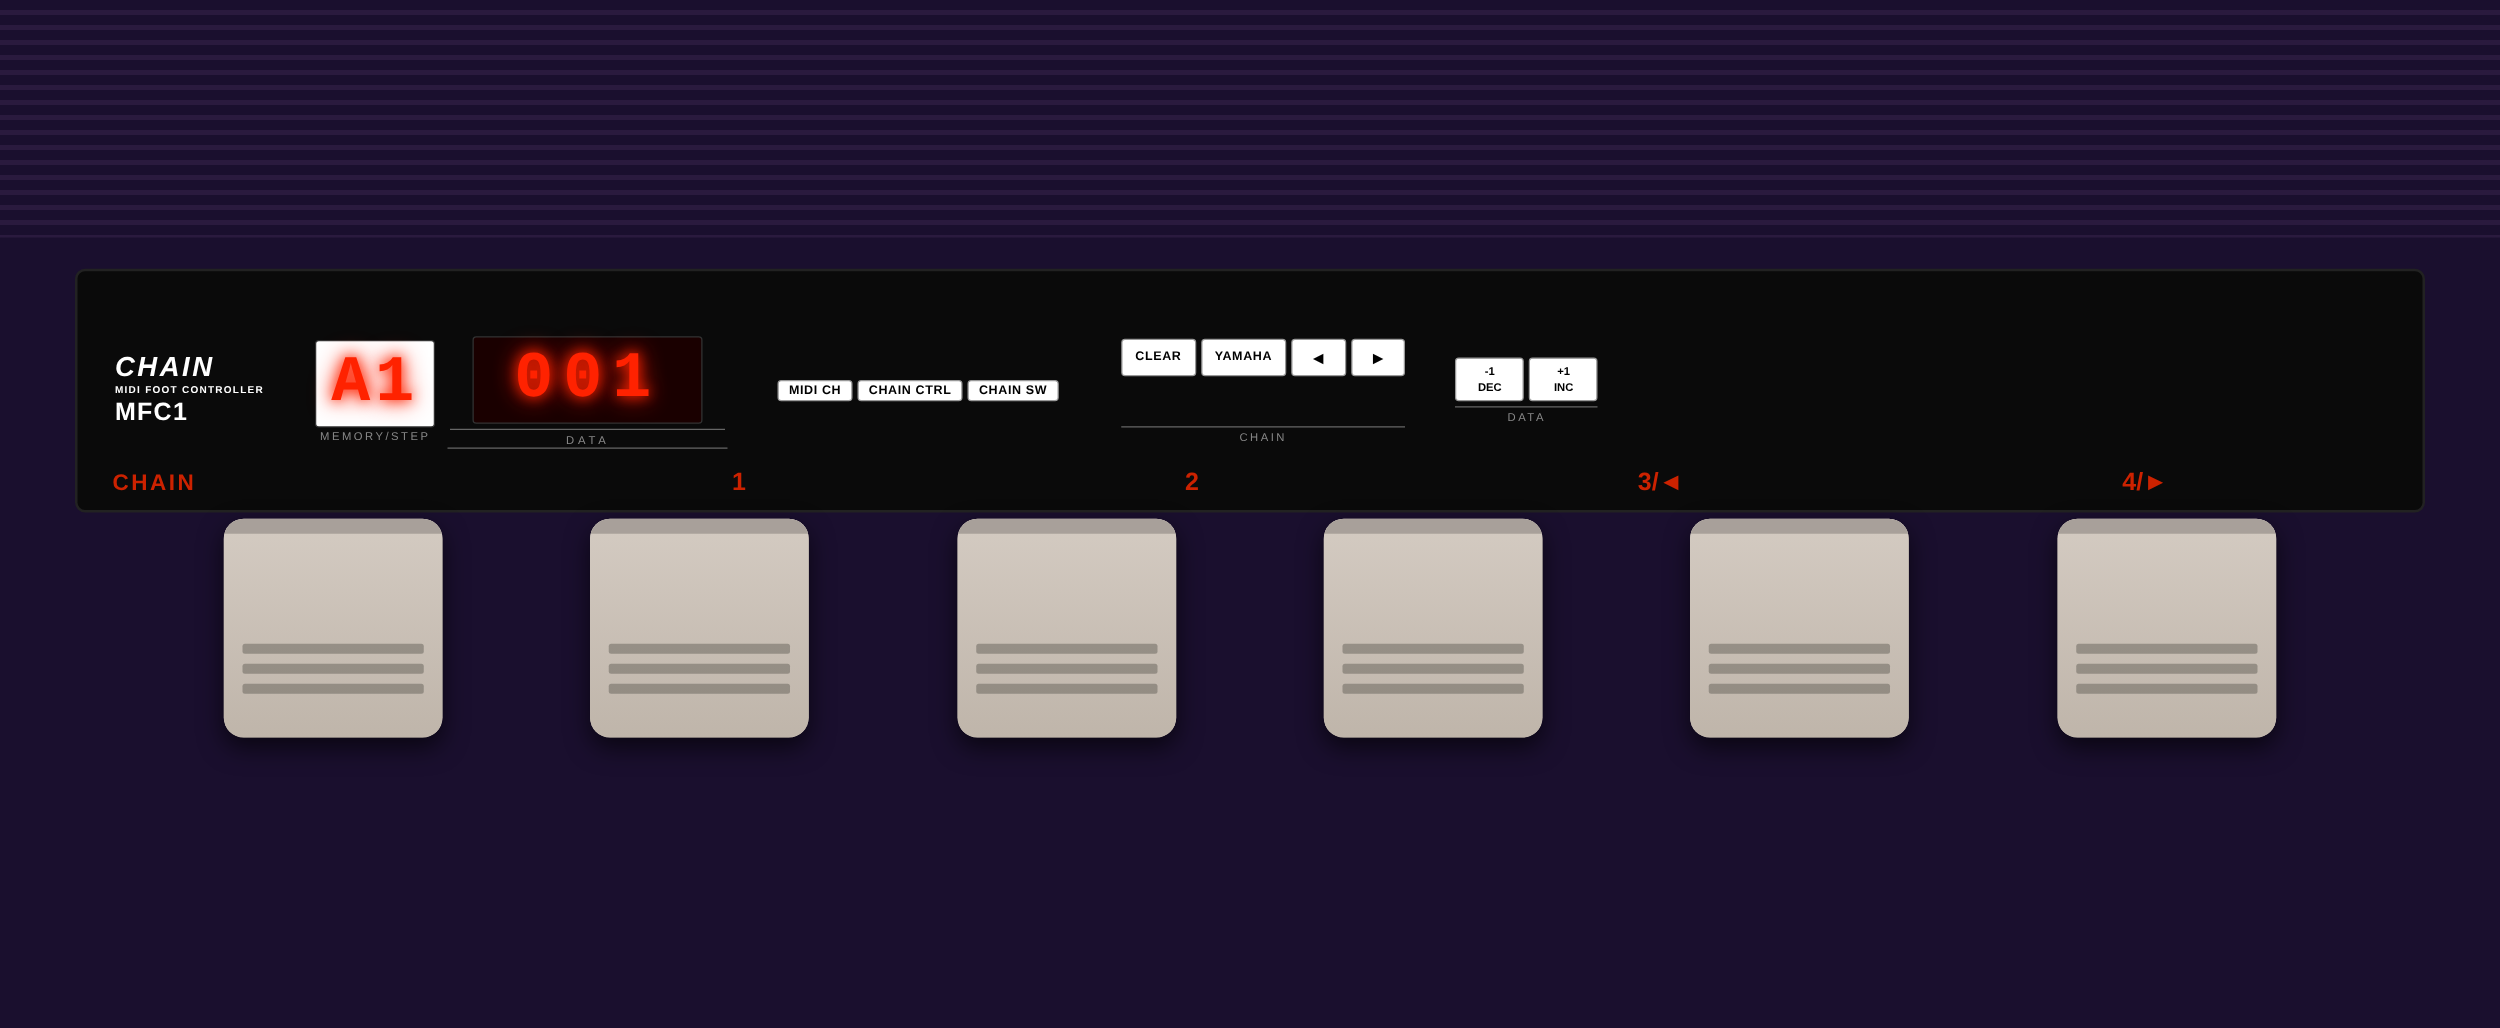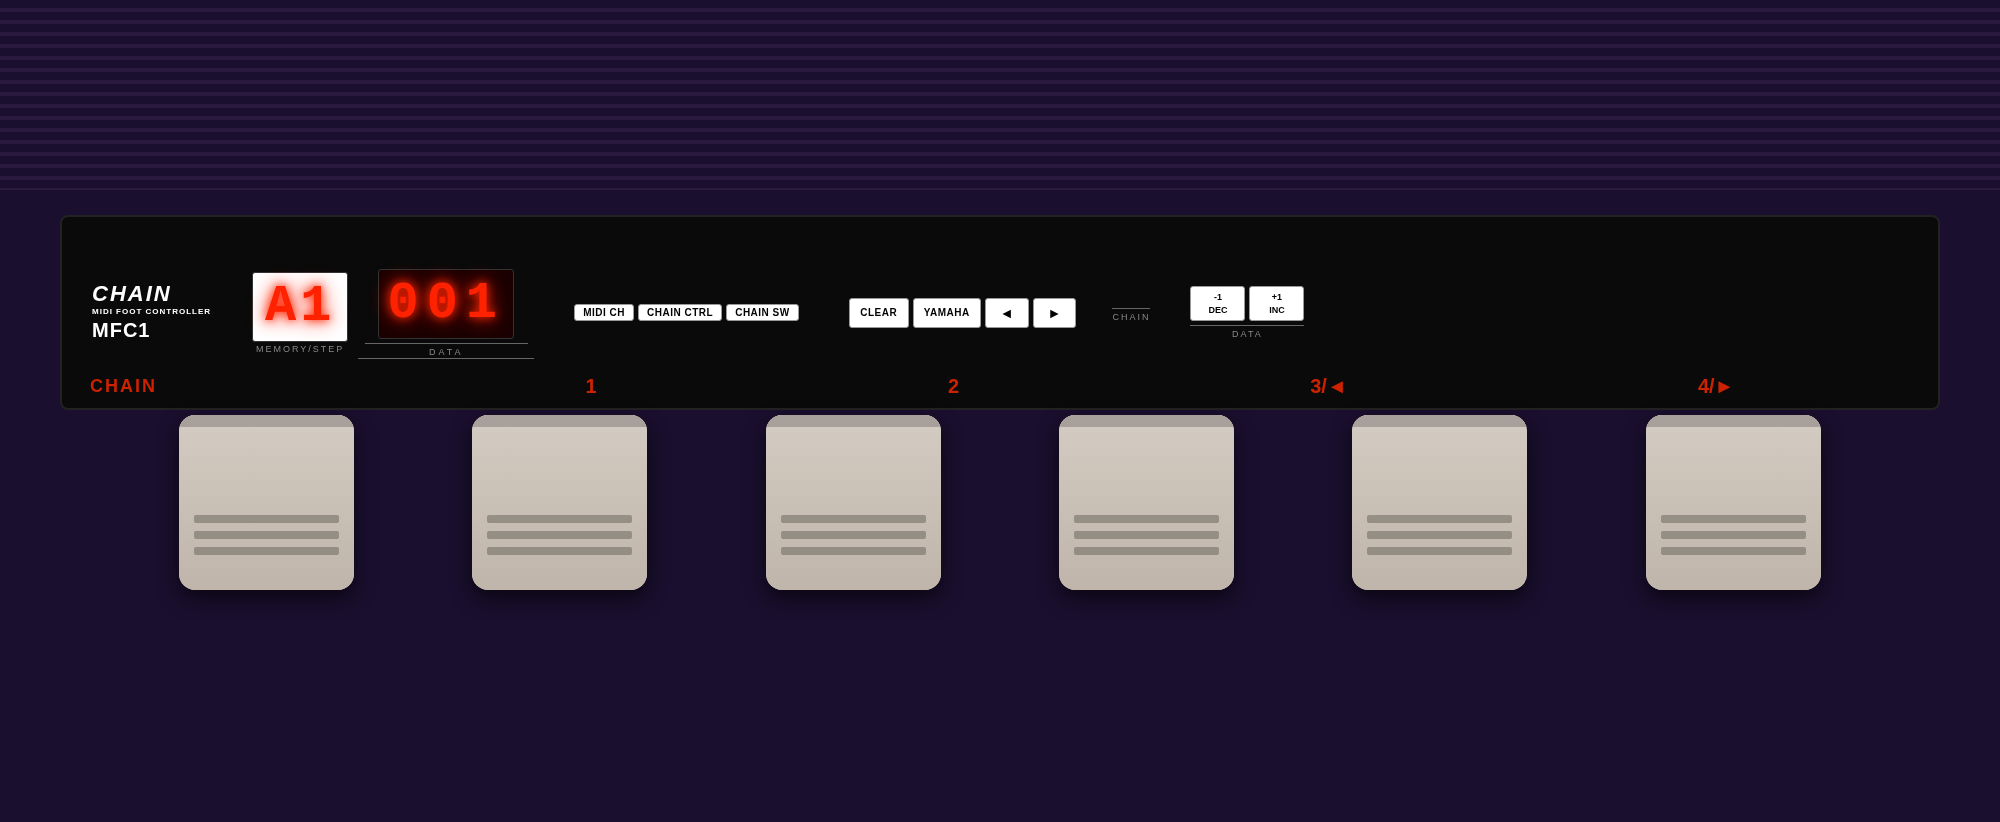--- a/index.html
+++ b/index.html
@@ -124,21 +124,21 @@
       bottom: -2px;
       left: -20px;
       right: -20px;
       height: 1px;
       background: #666;
     }
 
     .led-display-data {
       background: #1a0000;
       border: 1px solid #333;
-      padding: 8px 8px;
+      padding: 8px 32px;
       border-radius: 3px;
       font-size: 52px;
       color: #ff2200;
       font-family: 'Courier New', monospace;
       font-weight: bold;
       letter-spacing: 8px;
       text-shadow: 0 0 10px #ff2200, 0 0 20px #ff2200;
       line-height: 1;
     }
 
@@ -178,21 +178,21 @@
       letter-spacing: 0.5px;
       color: #000;
       min-width: 60px;
       text-align: center;
       cursor: pointer;
     }
 
     
     .chain-section {
       display: flex;
-      flex-direction: row;
+      flex-direction: column;
       align-items: center;
       margin-left: 30px;
       gap: 36px;
     }
 
     .chain-buttons {
       display: flex;
       gap: 4px;
     }
 

